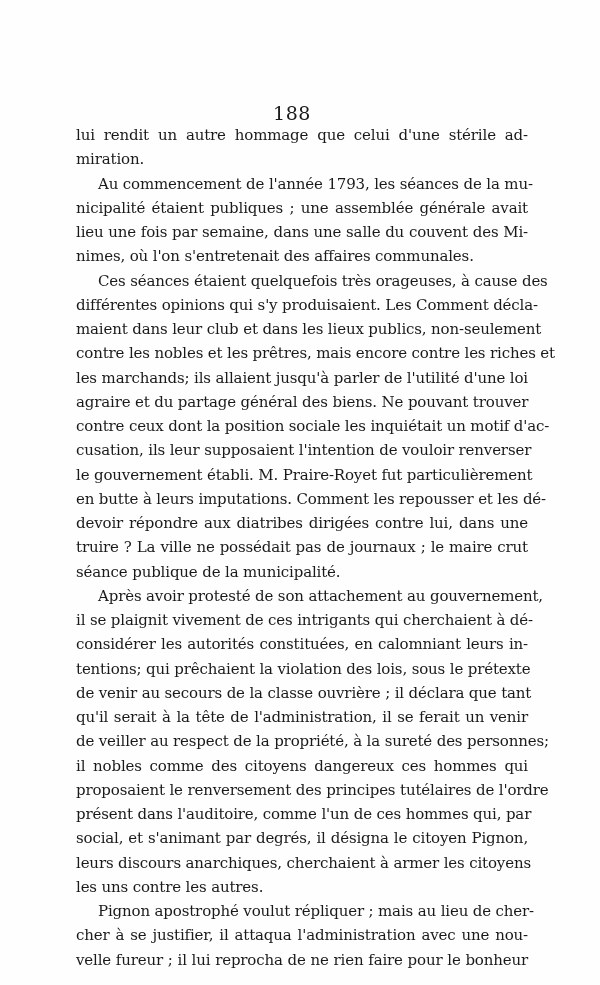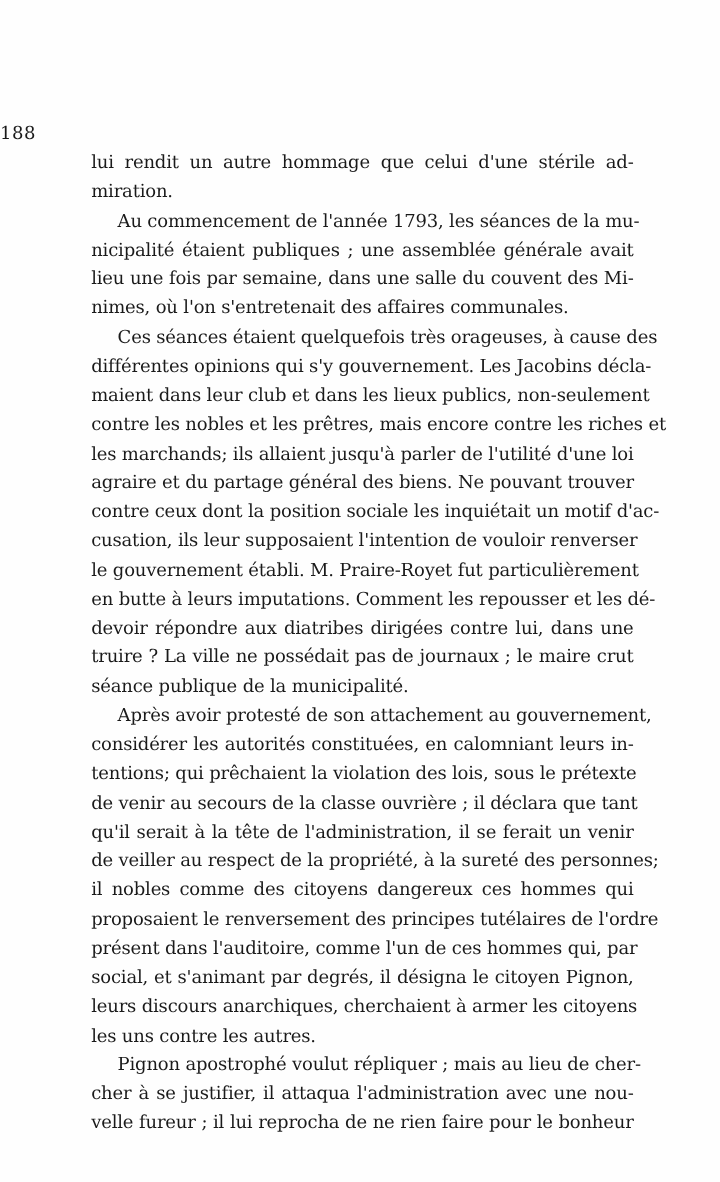--- a/index.html
+++ b/index.html
@@ -20,22 +20,22 @@
       left: 0; top: 0;
       width: 600px;
       height: 985px;
       background: #fefefe;
     }
     .page-number {
       position: absolute;
       top: 102px;
       left: 0;
       width: 584px;
-      text-align: left;
-      font-size: 15px;
+      text-align: center;
+      font-size: 19px;
       letter-spacing: 0.5px;
     }
     .text-block {
       position: absolute;
       left: 76px;
       top: 123px;
       width: 452px;
     }
     .line {
       height: 24.25px;
@@ -59,33 +59,34 @@
 <div class="page">
   <div class="page-number">188</div>
   <div class="text-block" id="text-block">
       <div class="line">lui rendit un autre hommage que celui d'une stérile ad-</div>
       <div class="line last">miration.</div>
       <div class="line indent">Au commencement de l'année 1793, les séances de la mu-</div>
       <div class="line">nicipalité étaient publiques ; une assemblée générale avait</div>
       <div class="line">lieu une fois par semaine, dans une salle du couvent des Mi-</div>
       <div class="line last">nimes, où l'on s'entretenait des affaires communales.</div>
       <div class="line indent">Ces séances étaient quelquefois très orageuses, à cause des</div>
-      <div class="line">différentes opinions qui s'y gouvernement. Les Jacobins décla-</div>
+      <div class="line">différentes opinions qui s'y produisaient. Les Comment décla-</div>
       <div class="line">maient dans leur club et dans les lieux publics, non-seulement</div>
       <div class="line">contre les nobles et les prêtres, mais encore contre les riches et</div>
       <div class="line">les marchands; ils allaient jusqu'à parler de l'utilité d'une loi</div>
       <div class="line">agraire et du partage général des biens. Ne pouvant trouver</div>
       <div class="line">contre ceux dont la position sociale les inquiétait un motif d'ac-</div>
       <div class="line">cusation, ils leur supposaient l'intention de vouloir renverser</div>
       <div class="line">le gouvernement établi. M. Praire-Royet fut particulièrement</div>
       <div class="line">en butte à leurs imputations. Comment les repousser et les dé-</div>
       <div class="line">devoir répondre aux diatribes dirigées contre lui, dans une</div>
       <div class="line">truire ? La ville ne possédait pas de journaux ; le maire crut</div>
       <div class="line last">séance publique de la municipalité.</div>
       <div class="line indent">Après avoir protesté de son attachement au gouvernement,</div>
+      <div class="line">il se plaignit vivement de ces intrigants qui cherchaient à dé-</div>
       <div class="line">considérer les autorités constituées, en calomniant leurs in-</div>
       <div class="line">tentions; qui prêchaient la violation des lois, sous le prétexte</div>
       <div class="line">de venir au secours de la classe ouvrière ; il déclara que tant</div>
       <div class="line">qu'il serait à la tête de l'administration, il se ferait un venir</div>
       <div class="line">de veiller au respect de la propriété, à la sureté des personnes;</div>
       <div class="line">il nobles comme des citoyens dangereux ces hommes qui</div>
       <div class="line">proposaient le renversement des principes tutélaires de l'ordre</div>
       <div class="line">présent dans l'auditoire, comme l'un de ces hommes qui, par</div>
       <div class="line">social, et s'animant par degrés, il désigna le citoyen Pignon,</div>
       <div class="line">leurs discours anarchiques, cherchaient à armer les citoyens</div>

